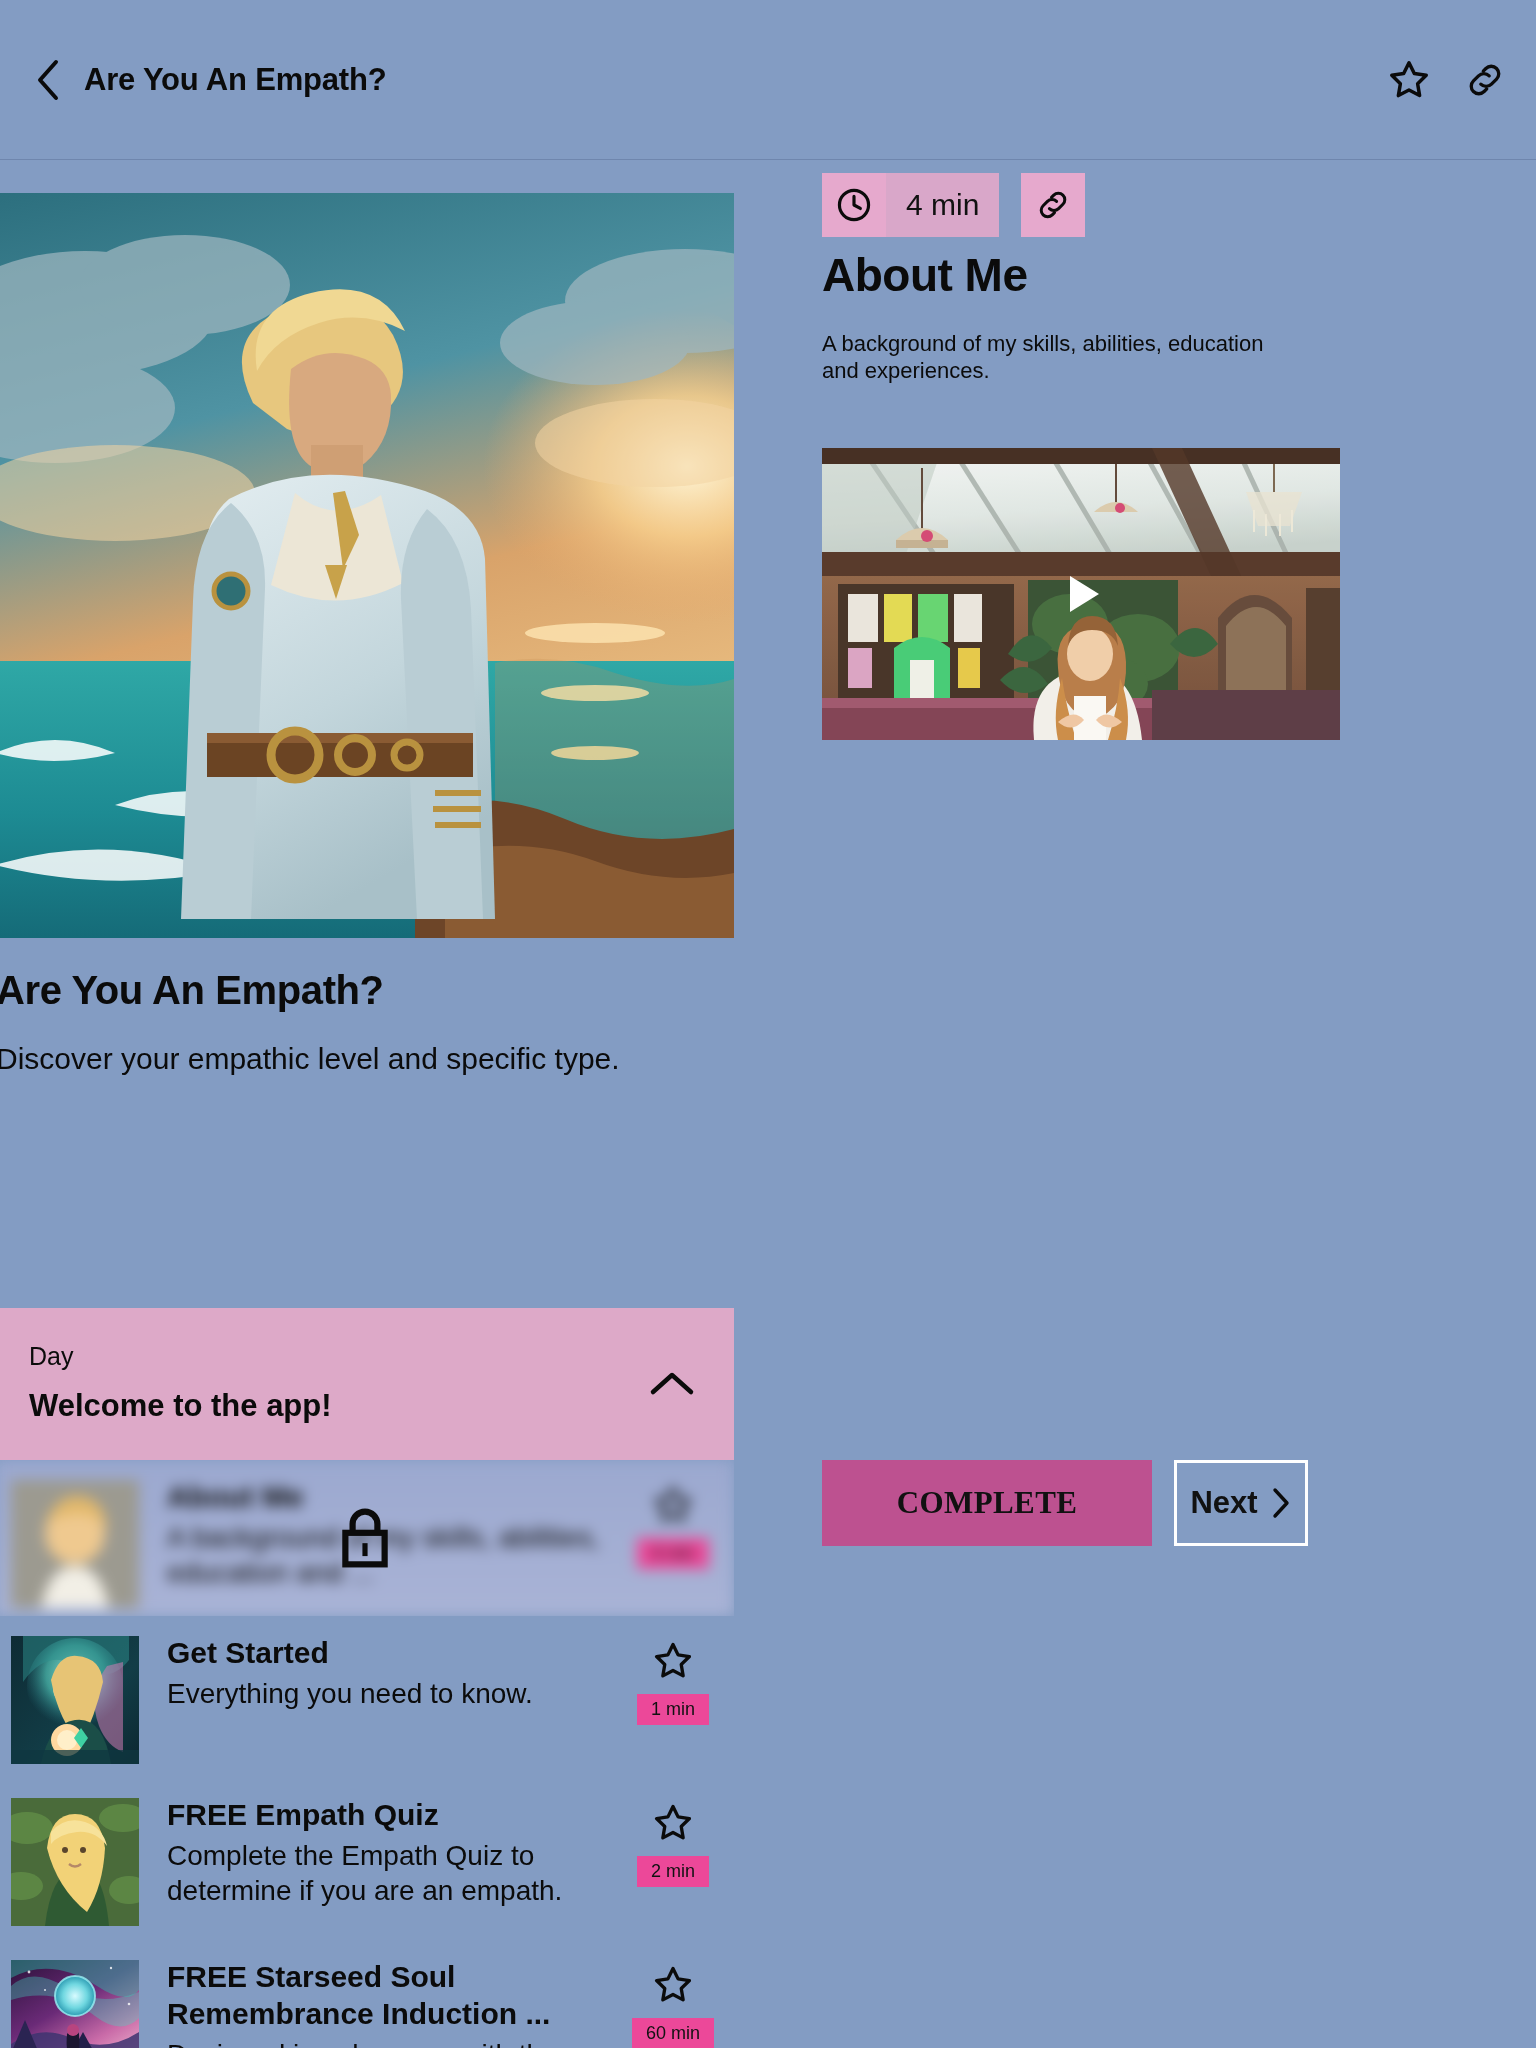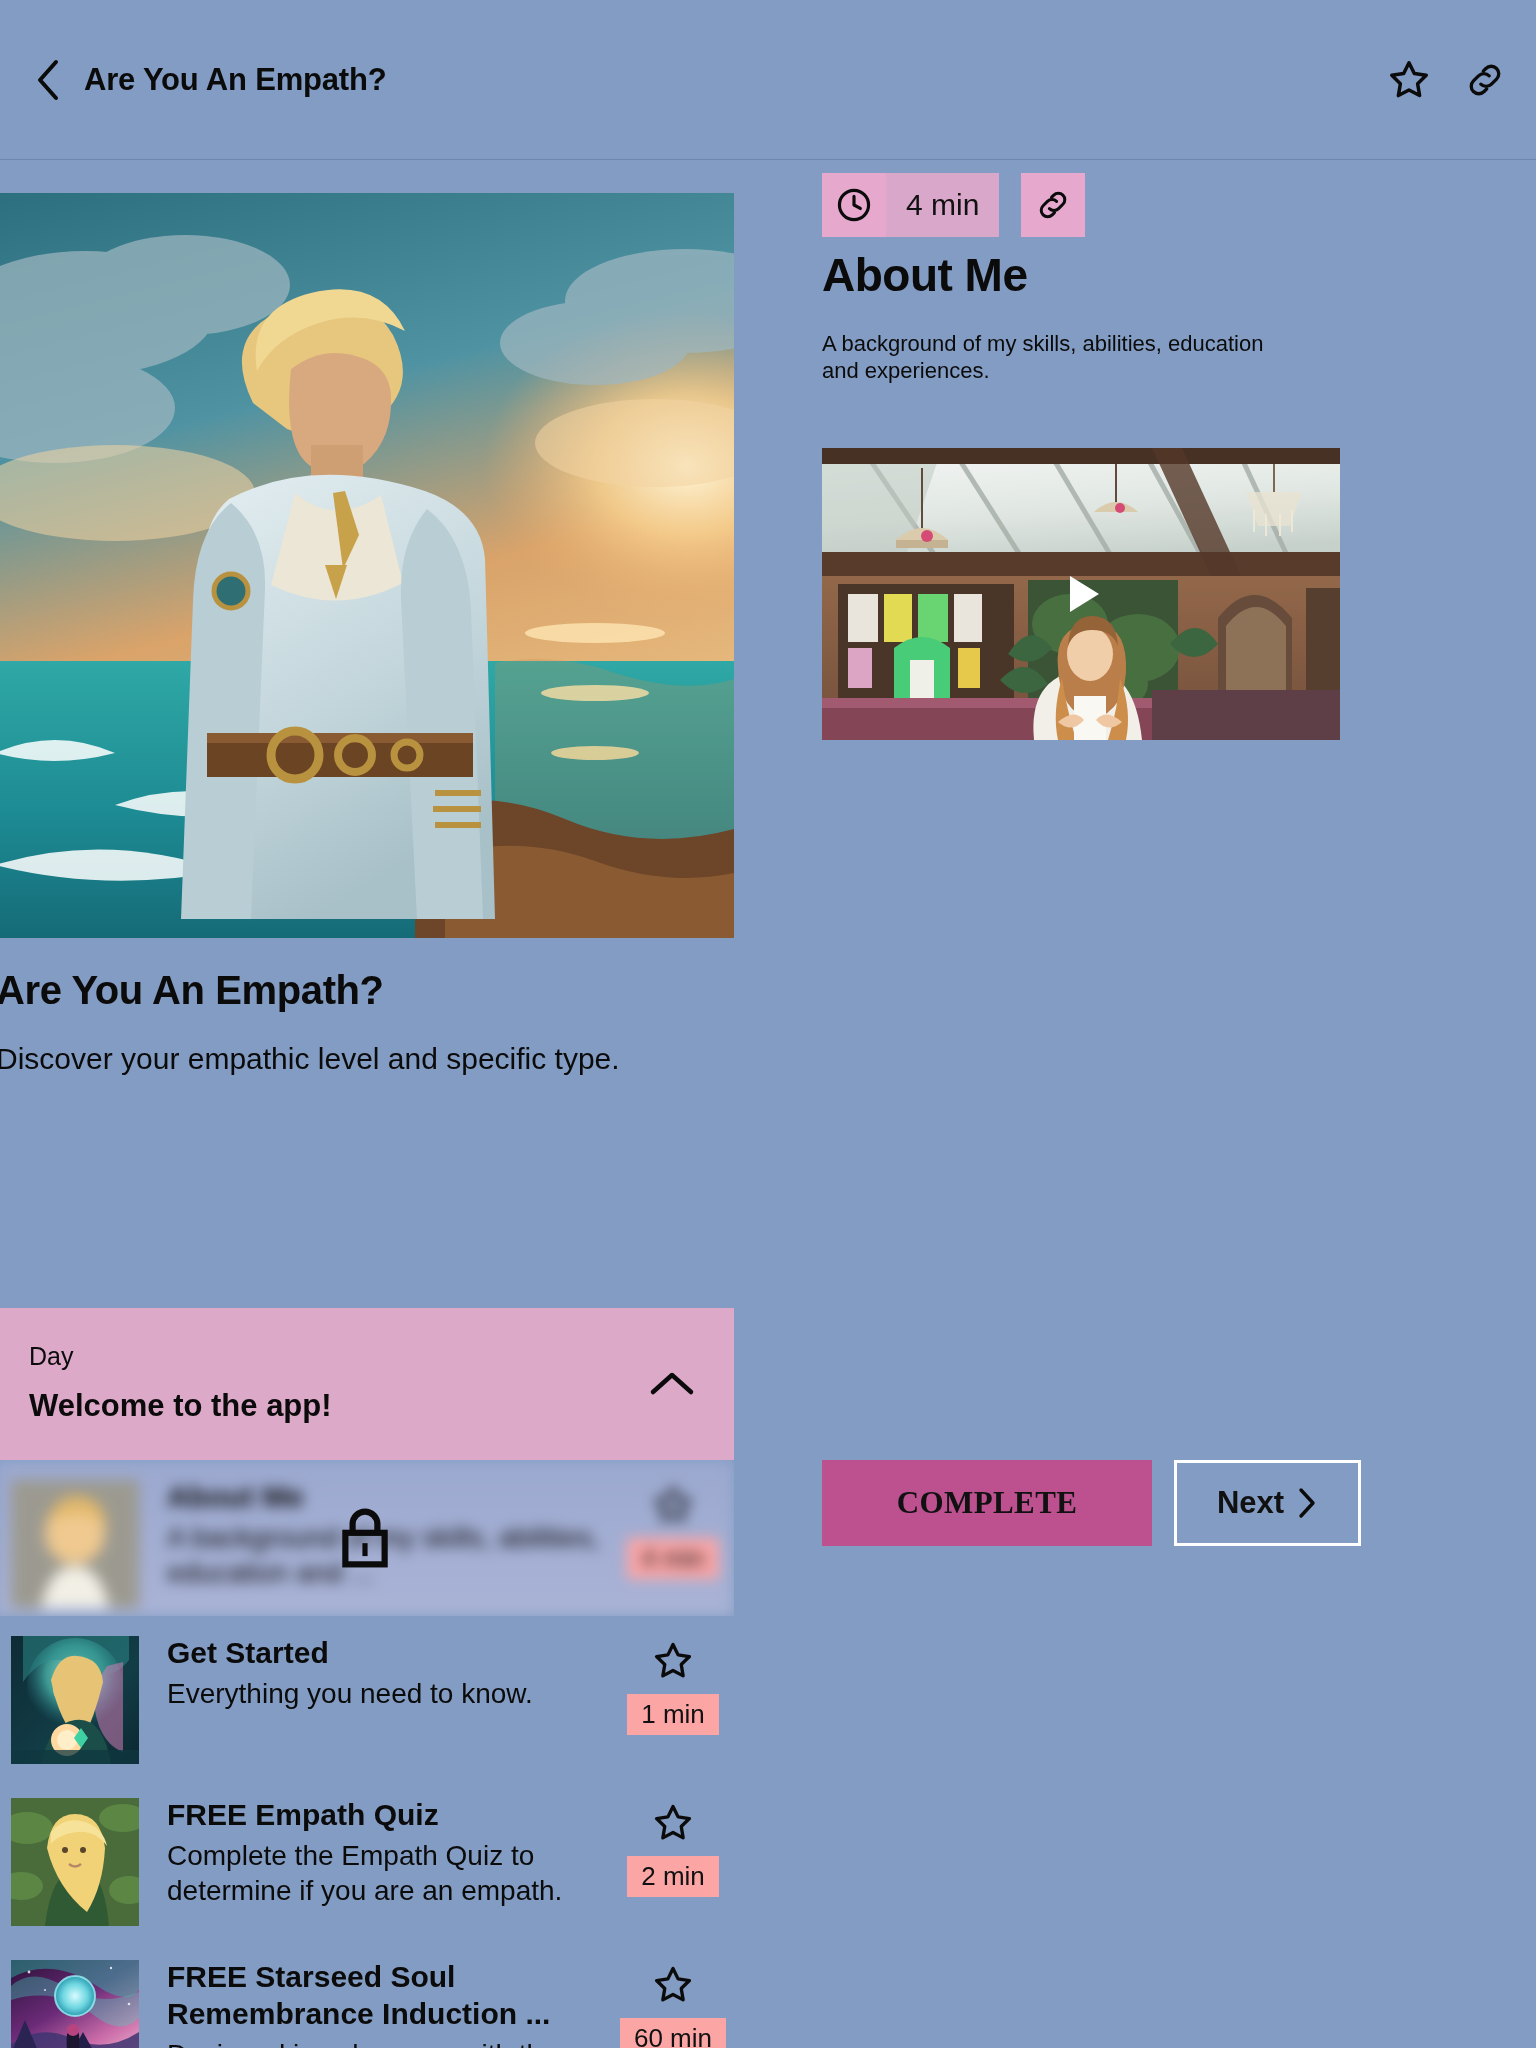--- a/index.html
+++ b/index.html
@@ -79,21 +79,21 @@
   }
   .lesson-body { flex:1; padding-left:28px; padding-top:4px; padding-right:10px; }
   .lesson-title { font-size:30px; font-weight:bold; line-height:1.24; }
   .lesson-desc { font-size:28px; line-height:1.24; margin-top:6px; }
   .lesson-meta {
     flex:0 0 122px; display:flex; flex-direction:column;
     align-items:center; padding-top:8px; gap:10px;
   }
   .lesson-star { width:46px; height:46px; display:flex; align-items:center; justify-content:center; cursor:pointer; }
   .lesson-dur {
-    background:#fca5a5; color:#111; font-size:26px;
+    background:#ec4899; color:#111; font-size:18px;
     padding:5px 14px; white-space:nowrap;
   }
 
   .lesson-row.locked { filter: blur(7px); }
   #locked-overlay {
     position:absolute; left:0; top:0; width:739px; height:156px;
     display:flex; align-items:center; justify-content:center;
     pointer-events:none;
   }
   #locked-wrap { position:relative; width:739px; height:156px; overflow:hidden; }
@@ -139,21 +139,21 @@
     position:absolute; left:88px; top:1300px; width:714px;
     display:flex; align-items:center; gap:22px;
   }
   #complete-btn {
     width:330px; height:86px; background:#bd5190;
     display:flex; align-items:center; justify-content:center;
     font-size:31px; font-weight:bold; letter-spacing:0.4px;
     color:#111; cursor:pointer; border:none;font-family:Liberation Serif, serif;
   }
   #next-btn {
-    width:187px; height:86px; background:transparent;
+    width:134px; height:86px; background:transparent;
     border:3px solid #ffffff;
     display:flex; align-items:center; justify-content:center; gap:12px;
     font-size:31px; font-weight:bold; color:#111; cursor:pointer;
   }
 </style>
 </head>
 <body>
 
 <div id="appbar">
   <div id="back-btn">

